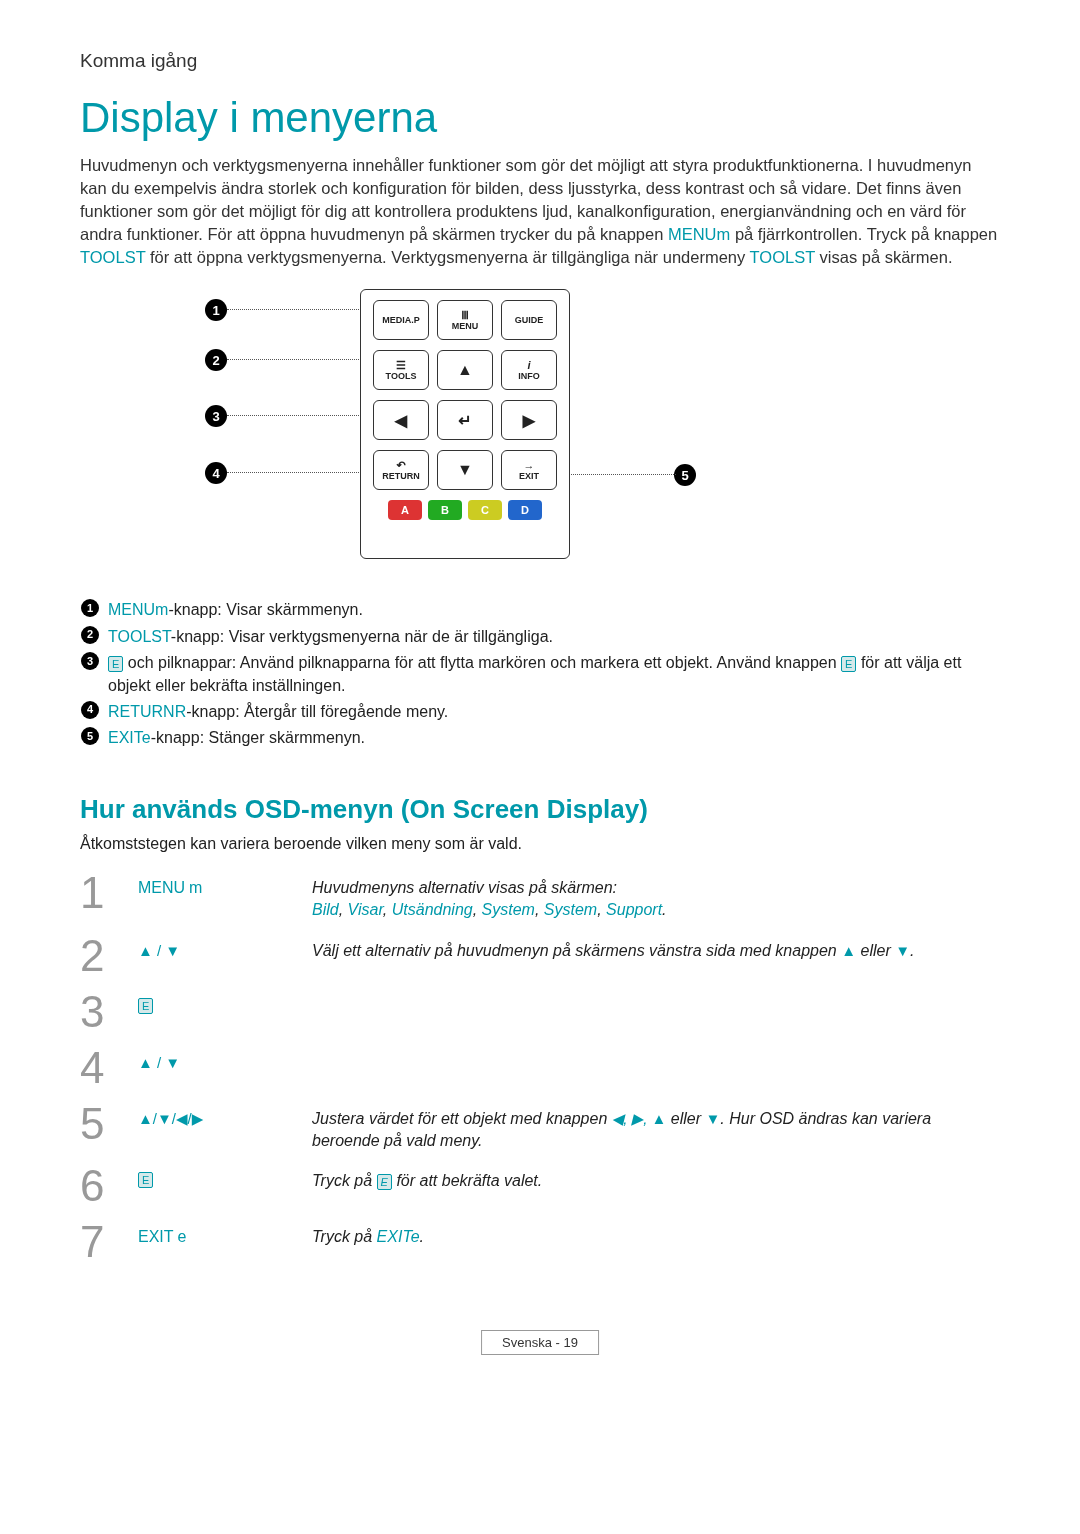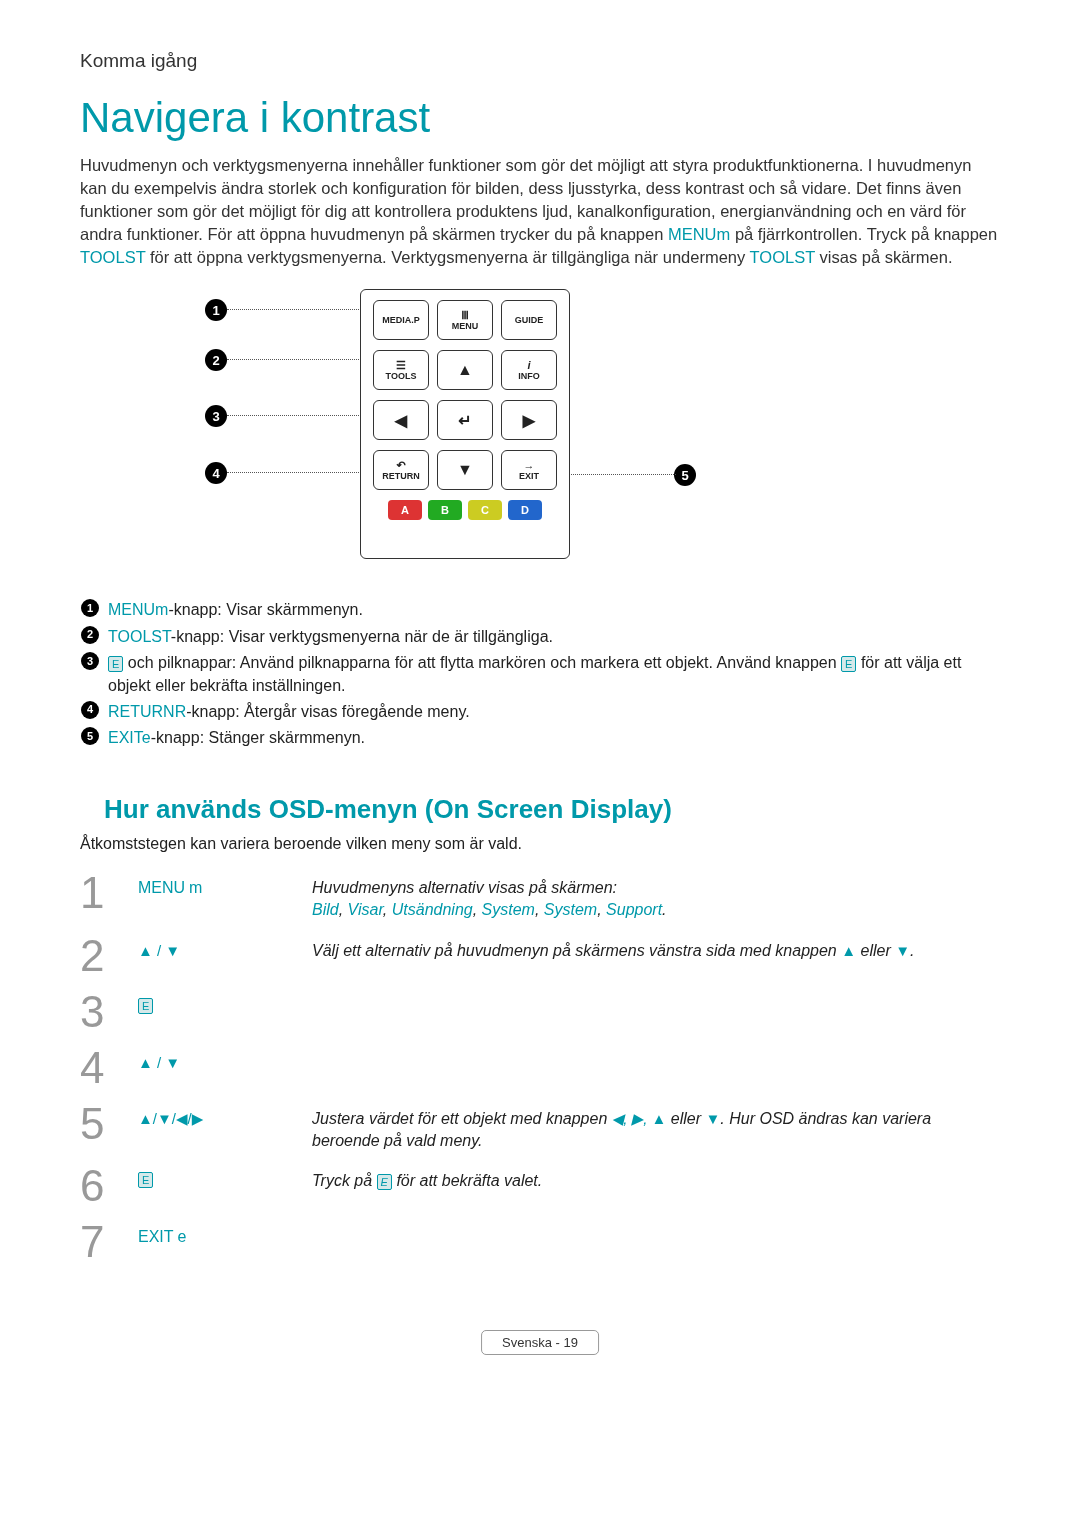--- a/index.html
+++ b/index.html
@@ -112,21 +112,20 @@
     .ldot {
       width: 18px; height: 18px; background: #000; color: #fff;
       border-radius: 50%; display: inline-flex; align-items: center;
       justify-content: center; font-size: 11px; font-weight: bold;
     }
     .sub-title {
       font-size: 26px;
       color: #0099aa;
       margin-top: 44px;
       margin-bottom: 10px;
-      margin-left: 24px;
     }
     .sub-intro {
       font-size: 16px;
       margin-bottom: 12px;
     }
     .steps {
       width: 100%;
     }
     .step-row {
       display: flex;
@@ -169,34 +168,34 @@
     }
     .arrow-glyph { color: #0099aa; font-size: 15px; }
     .footer {
       text-align: center;
       font-size: 13px;
       color: #333;
       margin-top: 60px;
       border: 1px solid #999;
       display: inline-block;
       padding: 4px 20px;
-      border-radius: 5px;
+      border-radius: 0;
       position: relative;
       left: 50%;
       transform: translateX(-50%);
     }
   </style>
 </head>
 <body>
 
 
 
 <div class="section-label">Komma igång</div>
 
-<h1 class="main-title">Navigera i kontrast</h1>
+<h1 class="main-title">Display i menyerna</h1>
 
 <p class="intro-text">
   <span>Huvudmenyn och verktygsmenyerna innehåller funktioner som gör det möjligt att styra produktfunktionerna. I huvudmenyn kan du exempelvis ändra storlek och konfiguration för bilden, dess ljusstyrka, dess kontrast och så vidare. Det finns även funktioner som gör det möjligt för dig att kontrollera produktens ljud, kanalkonfiguration, energianvändning och en värd för andra funktioner. För att öppna huvudmenyn på skärmen trycker du på knappen </span>
   <span class="teal"><span>MENU</span><span>m</span></span>
   <span> på fjärrkontrollen. Tryck på knappen </span>
   <span class="teal"><span>TOOLS</span><span>T</span></span>
   <span> för att öppna verktygsmenyerna. Verktygsmenyerna är tillgängliga när undermeny </span>
   <span class="teal"><span>TOOLS</span><span>T</span></span>
   <span> visas på skärmen.</span>
 </p>
@@ -278,21 +277,21 @@
   <div class="legend-item">
     <span class="legend-dot">
         <span class="ldot">3</span>
       </span>
     <span><span class="icon-box">E</span><span> och pilknappar: Använd pilknapparna för att flytta markören och markera ett objekt. Använd knappen </span><span class="icon-box">E</span><span> för att välja ett objekt eller bekräfta inställningen.</span></span>
   </div>
   <div class="legend-item">
     <span class="legend-dot">
         <span class="ldot">4</span>
       </span>
-    <span><span class="teal">RETURN</span><span class="teal">R</span><span>-knapp: Återgår visas föregående meny.</span></span>
+    <span><span class="teal">RETURN</span><span class="teal">R</span><span>-knapp: Återgår till föregående meny.</span></span>
   </div>
   <div class="legend-item">
     <span class="legend-dot">
         <span class="ldot">5</span>
       </span>
     <span><span class="teal">EXIT</span><span class="teal">e</span><span>-knapp: Stänger skärmmenyn.</span></span>
   </div>
 </div>
 
 <h2 class="sub-title">Hur används OSD-menyn (On Screen Display)</h2>
@@ -360,20 +359,23 @@
       <span>Tryck på </span><span class="icon-box">E</span><span> för att bekräfta valet.</span>
     </div>
   </div>
 
   <div class="step-row">
     <div class="step-num">7</div>
     <div class="step-label">
         <span>EXIT</span>
         <span>e</span>
       </div>
+    <div class="step-desc">
+      <span>Tryck på </span><span class="teal">EXIT</span><span class="teal">e</span><span>.</span>
+    </div>
   </div>
 
 </div>
 
 <div class="footer">Svenska - 19</div>
 
 
 
 
 </body></html>

